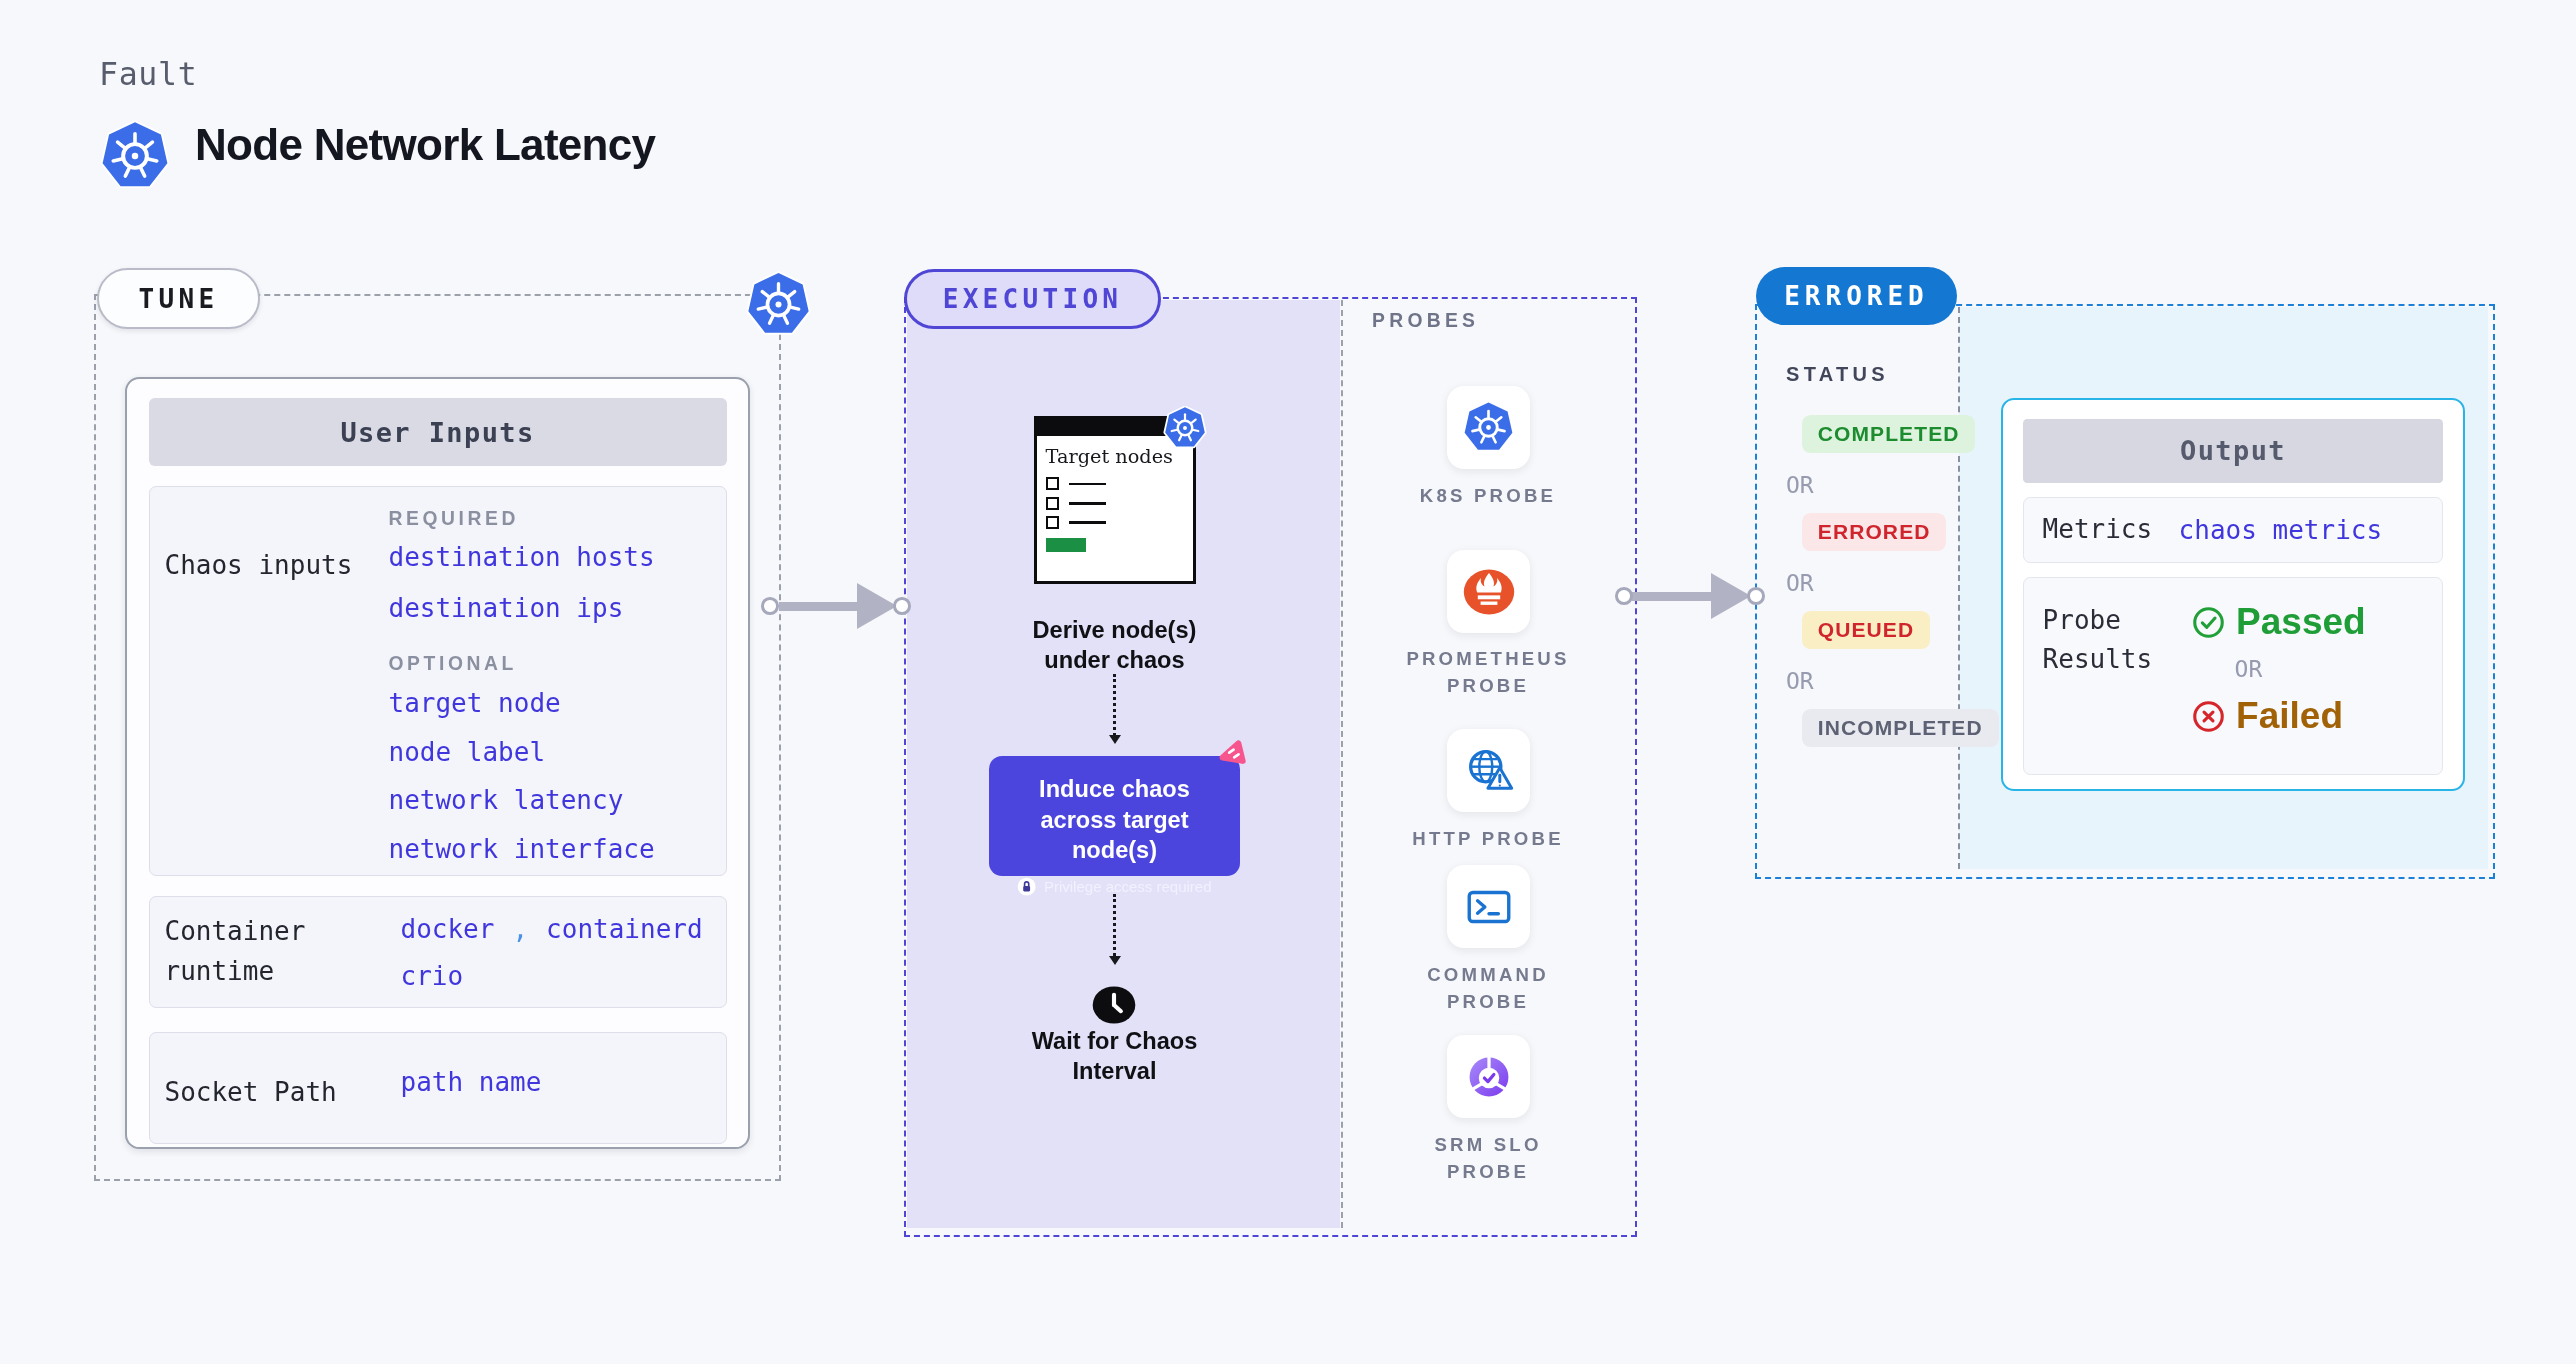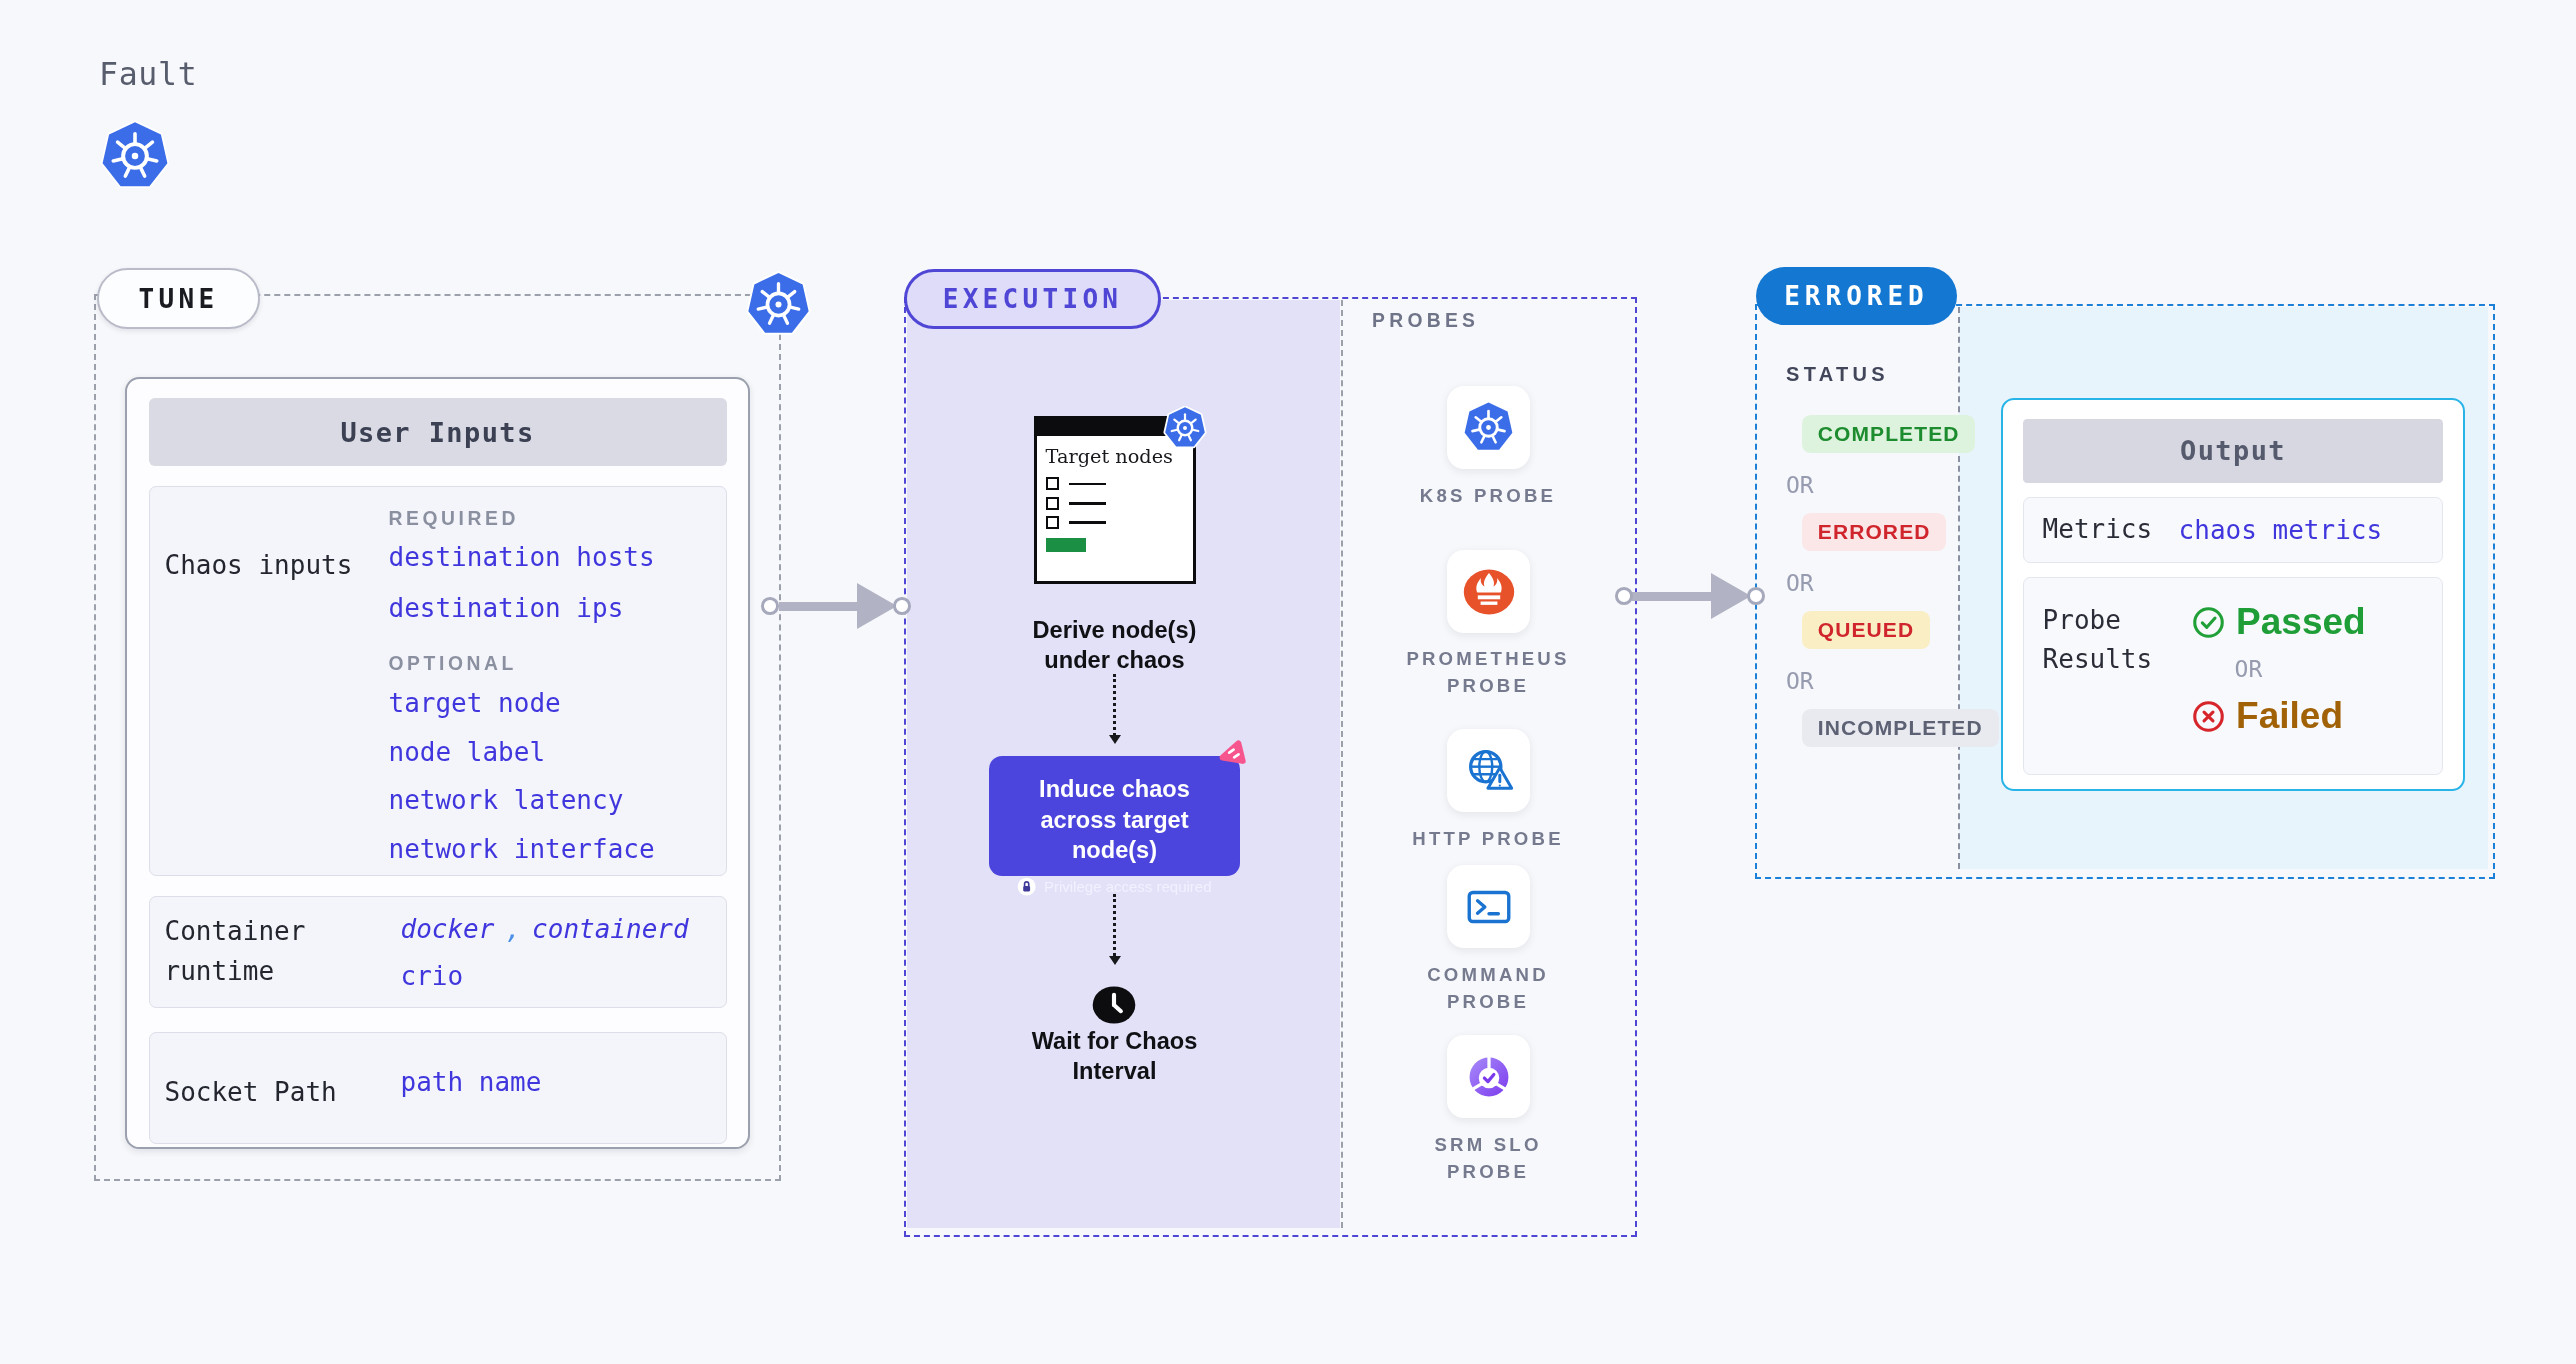--- a/index.html
+++ b/index.html
@@ -121,20 +121,21 @@
         <line x1="59.7" y1="52.2" x2="80.2" y2="56.9"></line>
           <line x1="54.3" y1="59" x2="63.4" y2="77.9"></line>
         <line x1="45.7" y1="59" x2="36.6" y2="77.9"></line>
           <line x1="40.3" y1="52.2" x2="19.8" y2="56.9"></line>
         <line x1="42.2" y1="43.8" x2="25.8" y2="30.8"></line>
       </g>
       <circle cx="50" cy="50" r="16.5" fill="#3b6de8" stroke="#fff" stroke-width="5.5"></circle>
       <circle cx="50" cy="50" r="4.5" fill="#fff"></circle>
     </svg>
   </div>
+  <div class="abs page-title">Node Network Latency</div>
 
   <div class="abs tune-box"></div>
   <div class="abs pill pill-tune">TUNE</div>
   <div class="abs" style="left:745px;top:271px;z-index:6;">
     <svg width="67" height="67" viewBox="0 0 100 100">
       <polygon points="50,3 86,20 95,60 70,92 30,92 5,60 14,20" fill="#3b6de8" stroke="#fff" stroke-width="6" stroke-linejoin="round" paint-order="stroke"></polygon>
       <g stroke="#fff" stroke-width="5" stroke-linecap="round">
         <line x1="50" y1="40" x2="50" y2="19"></line>
           <line x1="57.8" y1="43.8" x2="74.2" y2="30.8"></line>
         <line x1="59.7" y1="52.2" x2="80.2" y2="56.9"></line>
@@ -161,21 +162,21 @@
         <div class="mono-value" style="margin-bottom:18.6px;">target node</div>
         <div class="mono-value" style="margin-bottom:18.6px;">node label</div>
         <div class="mono-value" style="margin-bottom:18.6px;">network latency</div>
         <div class="mono-value">network interface</div>
       </div>
     </div>
 
     <div class="ui-row ui-row-2">
       <div class="row-label" style="top:14.3px;width:193px;">Container runtime</div>
       <div class="value-col" style="left:251px;top:17px;">
-        <div style="display:flex;gap:11px;margin-bottom:17px;font-style:italic;">
+        <div style="display:flex;gap:18px;margin-bottom:17px;">
           <span class="mono-value">docker</span>
           <span class="mono-value comma">,</span>
           <span class="mono-value">containerd</span>
         </div>
         <div class="mono-value">crio</div>
       </div>
     </div>
 
     <div class="ui-row ui-row-3">
       <div class="row-label" style="top:39px;">Socket Path</div>

